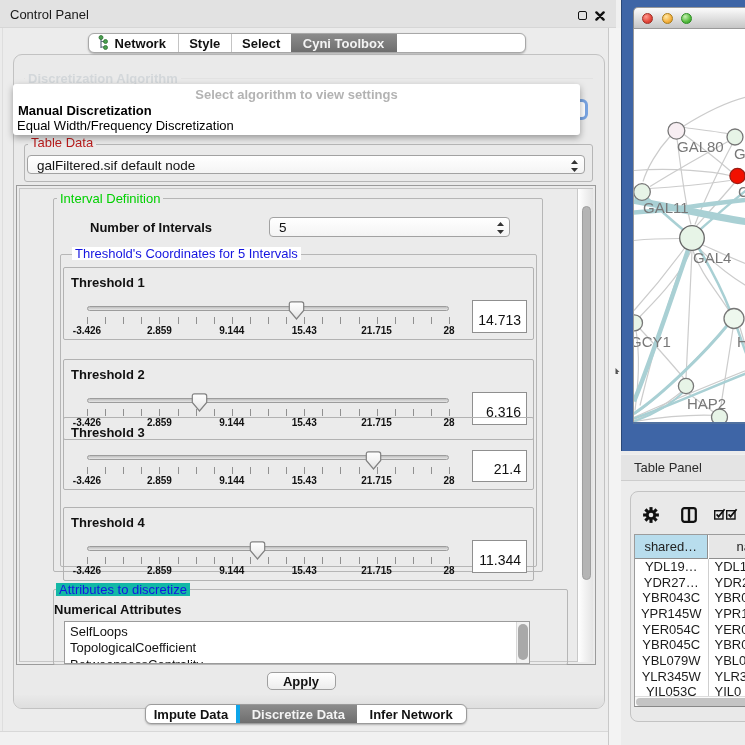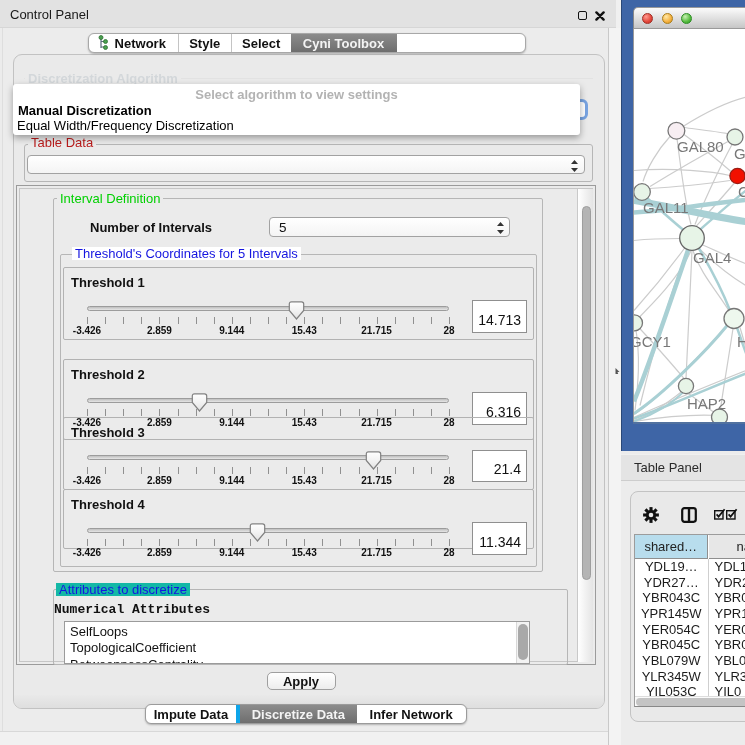--- a/index.html
+++ b/index.html
@@ -50,20 +50,21 @@
 </svg>
 
 <div class="abs" style="left:24px;top:78px;width:568.5px;height:1px;background:#e2e2e2;"></div>
 <div class="abs" style="left:25px;top:71px;font-size:13px;font-weight:bold;color:#d3d7da;background:#eaeaea;padding:0 3px;">Discretization Algorithm</div>
 
 <div class="abs" style="left:560px;top:99px;width:28px;height:21px;border:3px solid #78a3e0;border-radius:6px;background:#fff;"></div>
 
 <div class="gbox" style="left:24px;top:144px;width:568.5px;height:38px;"></div>
 <div class="grouplabel" style="left:28px;top:136px;color:#b91c1c;">Table Data</div>
 <div class="combo" style="left:27px;top:155px;width:557.5px;height:19px;">
+  <span style="position:absolute;left:9px;top:2px;">galFiltered.sif default node</span>
   <svg class="arr" width="9" height="14" viewBox="0 0 9 14">
       <path d="M4.5 1 L8 5 H1 Z" fill="#333"></path>
       <path d="M4.5 13 L1 9 H8 Z" fill="#333"></path>
     </svg>
 </div>
 
 <div class="abs" style="left:15.5px;top:185px;width:580.5px;height:480px;border:1px solid #9b9b9b;background:#ebebeb;"></div>
 <div class="abs" style="left:19px;top:188px;width:574px;height:474px;border:1px solid #c6c6c6;background:#ebebeb;"></div>
 
 <div class="abs" style="left:576.5px;top:188.5px;width:16px;height:473px;background:linear-gradient(90deg,#ffffff,#e4e4e4);border-left:1px solid #c9c9c9;"></div>
@@ -204,21 +205,21 @@
           <linearGradient id="tg2" x1="0" y1="0" x2="0" y2="1">
             <stop offset="0" stop-color="#ffffff"></stop>
             <stop offset="0.5" stop-color="#f2f2f2"></stop>
             <stop offset="1" stop-color="#e2e2e2"></stop>
           </linearGradient>
         </defs>
         <path d="M3.5 0.8 H13.5 Q15.7 0.8 15.7 3 V9.5 L8.5 18 L1.3 9.5 V3 Q1.3 0.8 3.5 0.8 Z" fill="url(#tg2)" stroke="#818181" stroke-width="1.2"></path>
       </svg>
       <div class="vbox">21.4</div>
     </div>
-    <div class="thbox" style="top:489px;height:60px">
+    <div class="thbox" style="top:507px;height:74px">
       <div class="thname">Threshold 4</div>
       <div class="track"></div>
       <div class="tick" style="left:23px"></div>
       <div class="tick" style="left:41.1px"></div>
       <div class="tick" style="left:59.2px"></div>
       <div class="tick" style="left:77.30000000000001px"></div>
       <div class="tick" style="left:95.4px"></div>
       <div class="tick" style="left:113.5px"></div>
       <div class="tick" style="left:131.60000000000002px"></div>
       <div class="tick" style="left:149.70000000000002px"></div>
@@ -250,21 +251,21 @@
           </linearGradient>
         </defs>
         <path d="M3.5 0.8 H13.5 Q15.7 0.8 15.7 3 V9.5 L8.5 18 L1.3 9.5 V3 Q1.3 0.8 3.5 0.8 Z" fill="url(#tg3)" stroke="#818181" stroke-width="1.2"></path>
       </svg>
       <div class="vbox">11.344</div>
     </div>
   </div>
 
 <div class="gbox" style="left:52.5px;top:589px;width:515px;height:75.5px;border-radius:2px;"></div>
 <div class="grouplabel" style="left:56px;top:583px;color:#1515e0;background:#14b8a6;">Attributes to discretize</div>
-<div class="abs" style="left:54px;top:601.5px;font-size:13px;font-weight:bold;color:#111;font-family:Liberation Mono, monospace;">Numerical Attributes</div>
+<div class="abs" style="left:54px;top:601.5px;font-size:13px;font-weight:bold;color:#111;">Numerical Attributes</div>
 <div class="abs" style="left:64px;top:620.5px;width:466px;height:43.5px;background:#fff;border:1px solid #9b9b9b;overflow:hidden;">
   <div style="position:absolute;left:5px;top:2px;font-size:13px;line-height:16.8px;color:#111;">SelfLoops<br>TopologicalCoefficient<br>BetweennessCentrality</div>
   <div style="position:absolute;right:0;top:0;width:13px;height:100%;background:#f3f3f3;border-left:1px solid #d8d8d8;"></div>
   <div style="position:absolute;right:1.5px;top:2px;width:10px;height:36px;background:#a9a9a9;border-radius:5px;"></div>
 </div>
 
 <div class="abs" style="left:266.5px;top:671.5px;width:69px;height:18.5px;background:linear-gradient(#ffffff,#ededed);border:1px solid #9f9f9f;border-radius:5px;text-align:center;font-size:13px;font-weight:bold;color:#111;line-height:18px;">Apply</div>
 
 <div class="abs" style="left:14px;top:695px;width:590px;height:13px;background:linear-gradient(#e9e9e9,#dedede);border-radius:0 0 8px 8px;"></div>
 

